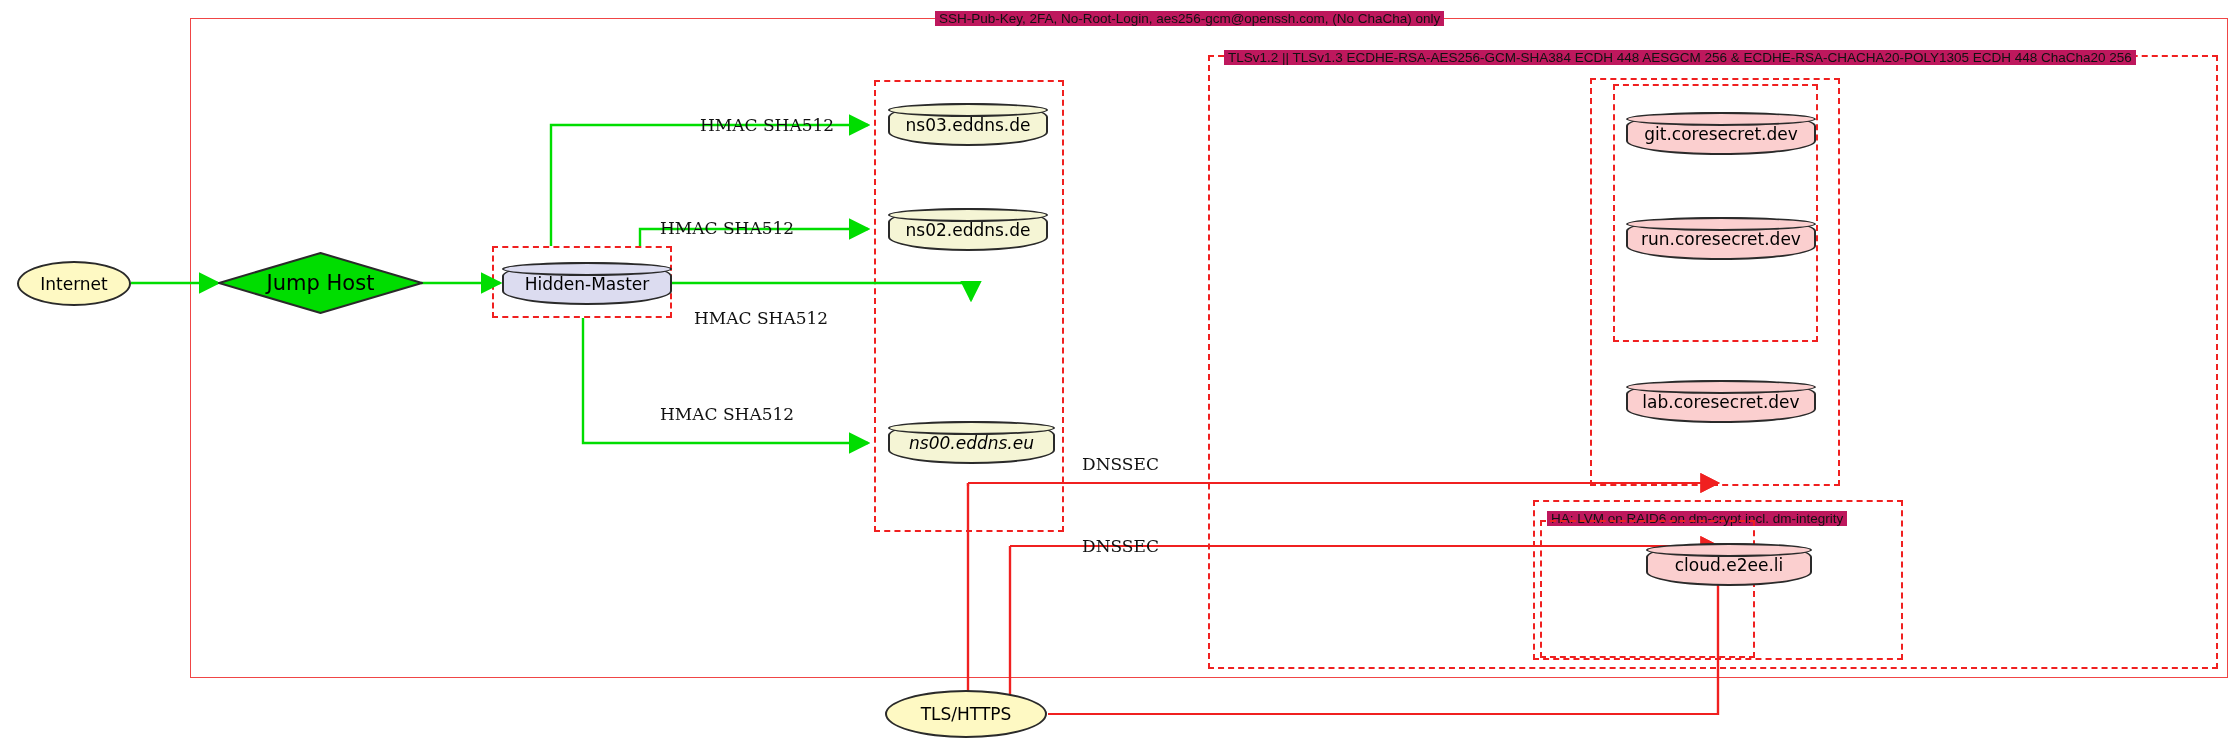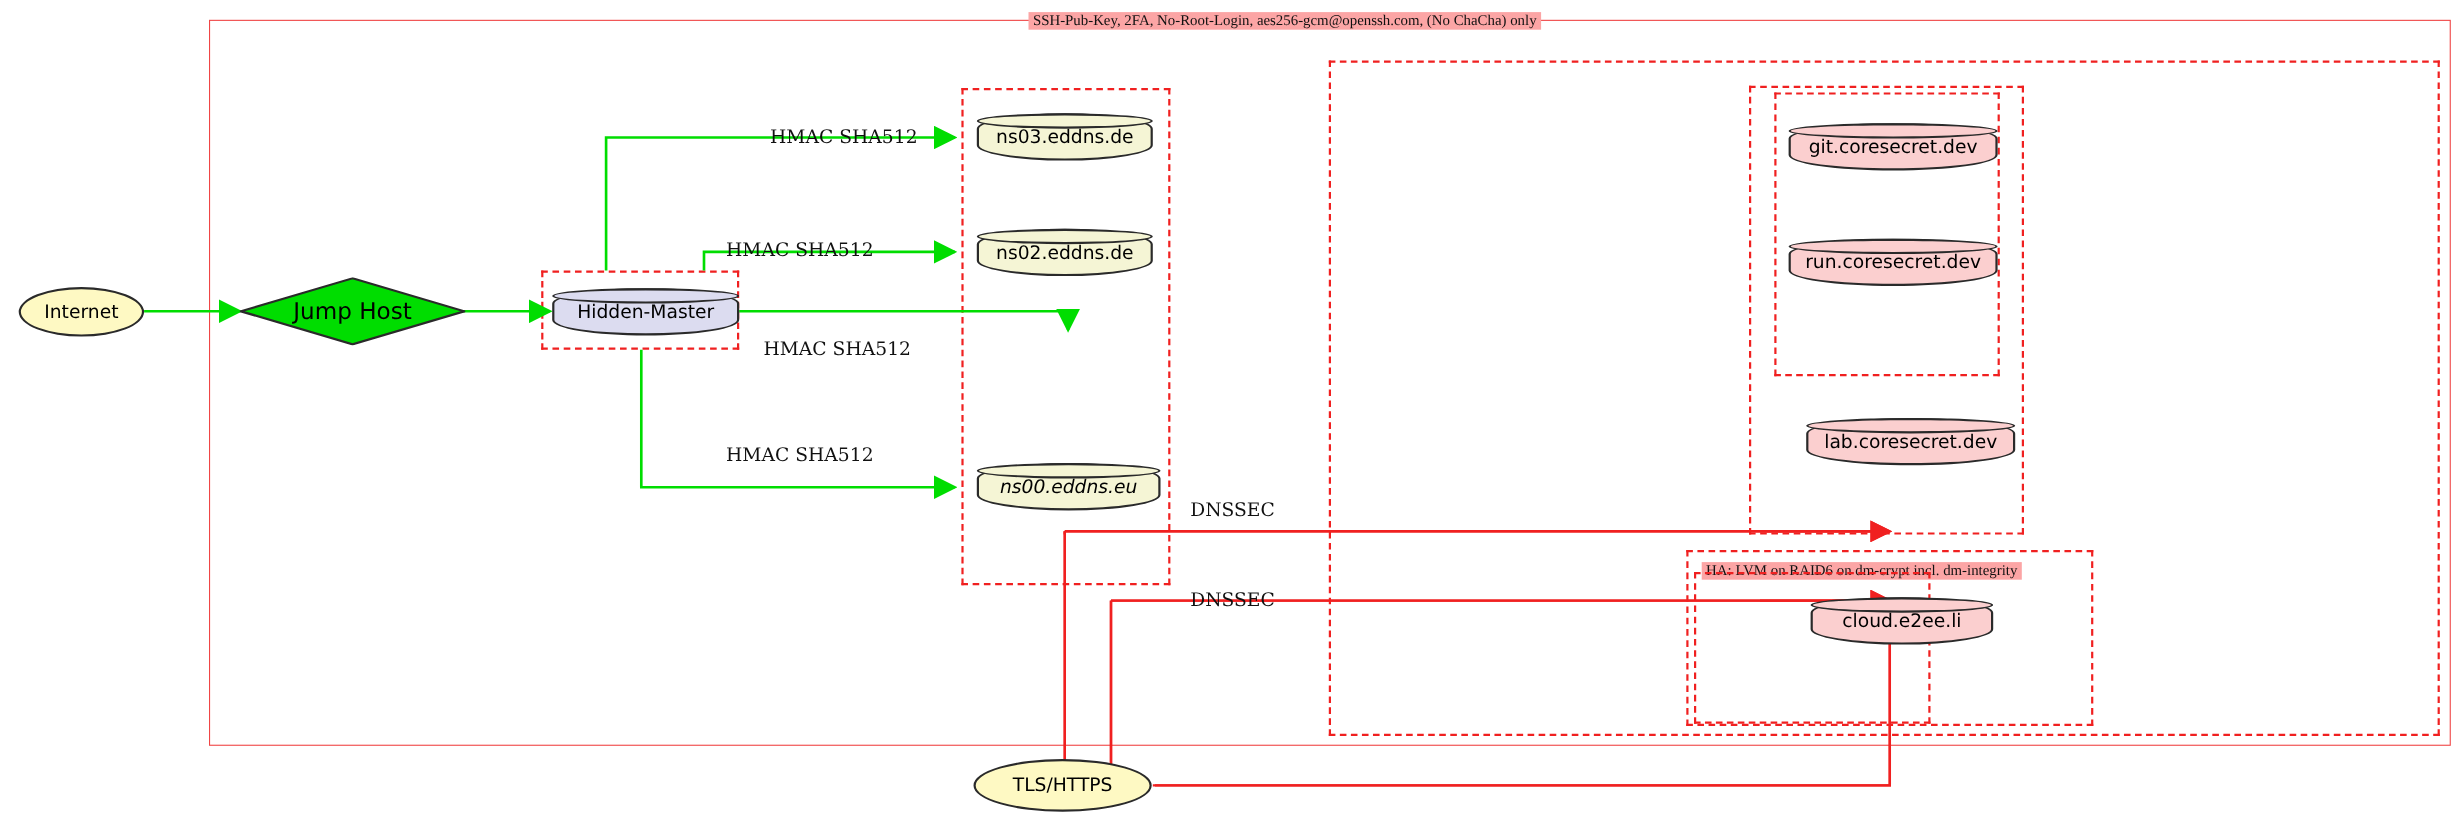--- a/index.html
+++ b/index.html
@@ -47,37 +47,38 @@
     display:flex;align-items:center;justify-content:center;
     font-size:21px;color:#000;white-space:nowrap;z-index:3;
   }
 
   
   .cluster{
     position:absolute;border:2px dashed #f02020;box-sizing:border-box;background:transparent;
   }
   .cluster.solid{border:1.6px solid #f04545;border-style:solid;}
   .clabel{
-    position:absolute;font-family:Liberation Serif, serif;font-size:13.5px;color:#111;
-    white-space:nowrap;background:#fca5a5;padding:0 4px;text-align:center;
+    position:absolute;font-family:Liberation Sans, sans-serif;font-size:13.5px;color:#111;
+    white-space:nowrap;background:#be185d;padding:0 4px;text-align:center;
   }
   .edge-label{
     position:absolute;font-family:"DejaVu Serif", serif;font-size:17px;color:#111;
     white-space:nowrap;
   }
 </style>
 </head>
 <body>
 
 <div id="stage">
 
   <div class="cluster solid" style="left:190px;top:18px;width:2038px;height:660px;"></div>
   <div class="clabel" style="left:935px;top:11px;">SSH-Pub-Key, 2FA, No-Root-Login, aes256-gcm@openssh.com, (No ChaCha) only</div>
 
   <div class="cluster" style="left:1208px;top:55px;width:1010px;height:614px;"></div>
+  <div class="clabel" style="left:1224px;top:50px;">TLSv1.2 || TLSv1.3 ECDHE-RSA-AES256-GCM-SHA384 ECDH 448 AESGCM 256 &amp; ECDHE-RSA-CHACHA20-POLY1305 ECDH 448 ChaCha20 256</div>
 
   <div class="cluster" style="left:1590px;top:78px;width:250px;height:408px;"></div>
   <div class="cluster" style="left:1613px;top:84px;width:205px;height:258px;"></div>
 
   <div class="cluster" style="left:1533px;top:500px;width:370px;height:160px;"></div>
   <div class="clabel" style="left:1547px;top:511px;">HA: LVM on RAID6 on dm-crypt incl. dm-integrity</div>
   <div class="cluster" style="left:1540px;top:520px;width:215px;height:138px;"></div>
 
   <div class="cluster" style="left:874px;top:80px;width:190px;height:452px;"></div>
   <div class="cluster" style="left:492px;top:246px;width:180px;height:72px;"></div>
@@ -186,21 +187,21 @@
     <div class="top"></div>
     <div class="lbl">git.coresecret.dev</div>
   </div>
 
   <div class="cyl fill-pink" style="left:1626px;top:217px;width:190px;height:43px;">
     <div class="body"></div>
     <div class="top"></div>
     <div class="lbl">run.coresecret.dev</div>
   </div>
 
-  <div class="cyl fill-pink" style="left:1626px;top:380px;width:190px;height:43px;margin-left:16px;">
+  <div class="cyl fill-pink" style="left:1626px;top:380px;width:190px;height:43px;">
     <div class="body"></div>
     <div class="top"></div>
     <div class="lbl">lab.coresecret.dev</div>
   </div>
 
   <div class="cyl fill-pink" style="left:1646px;top:543px;width:146px;height:43px;padding-left:20px;">
     <div class="body"></div>
     <div class="top"></div>
     <div class="lbl">cloud.e2ee.li</div>
   </div>

